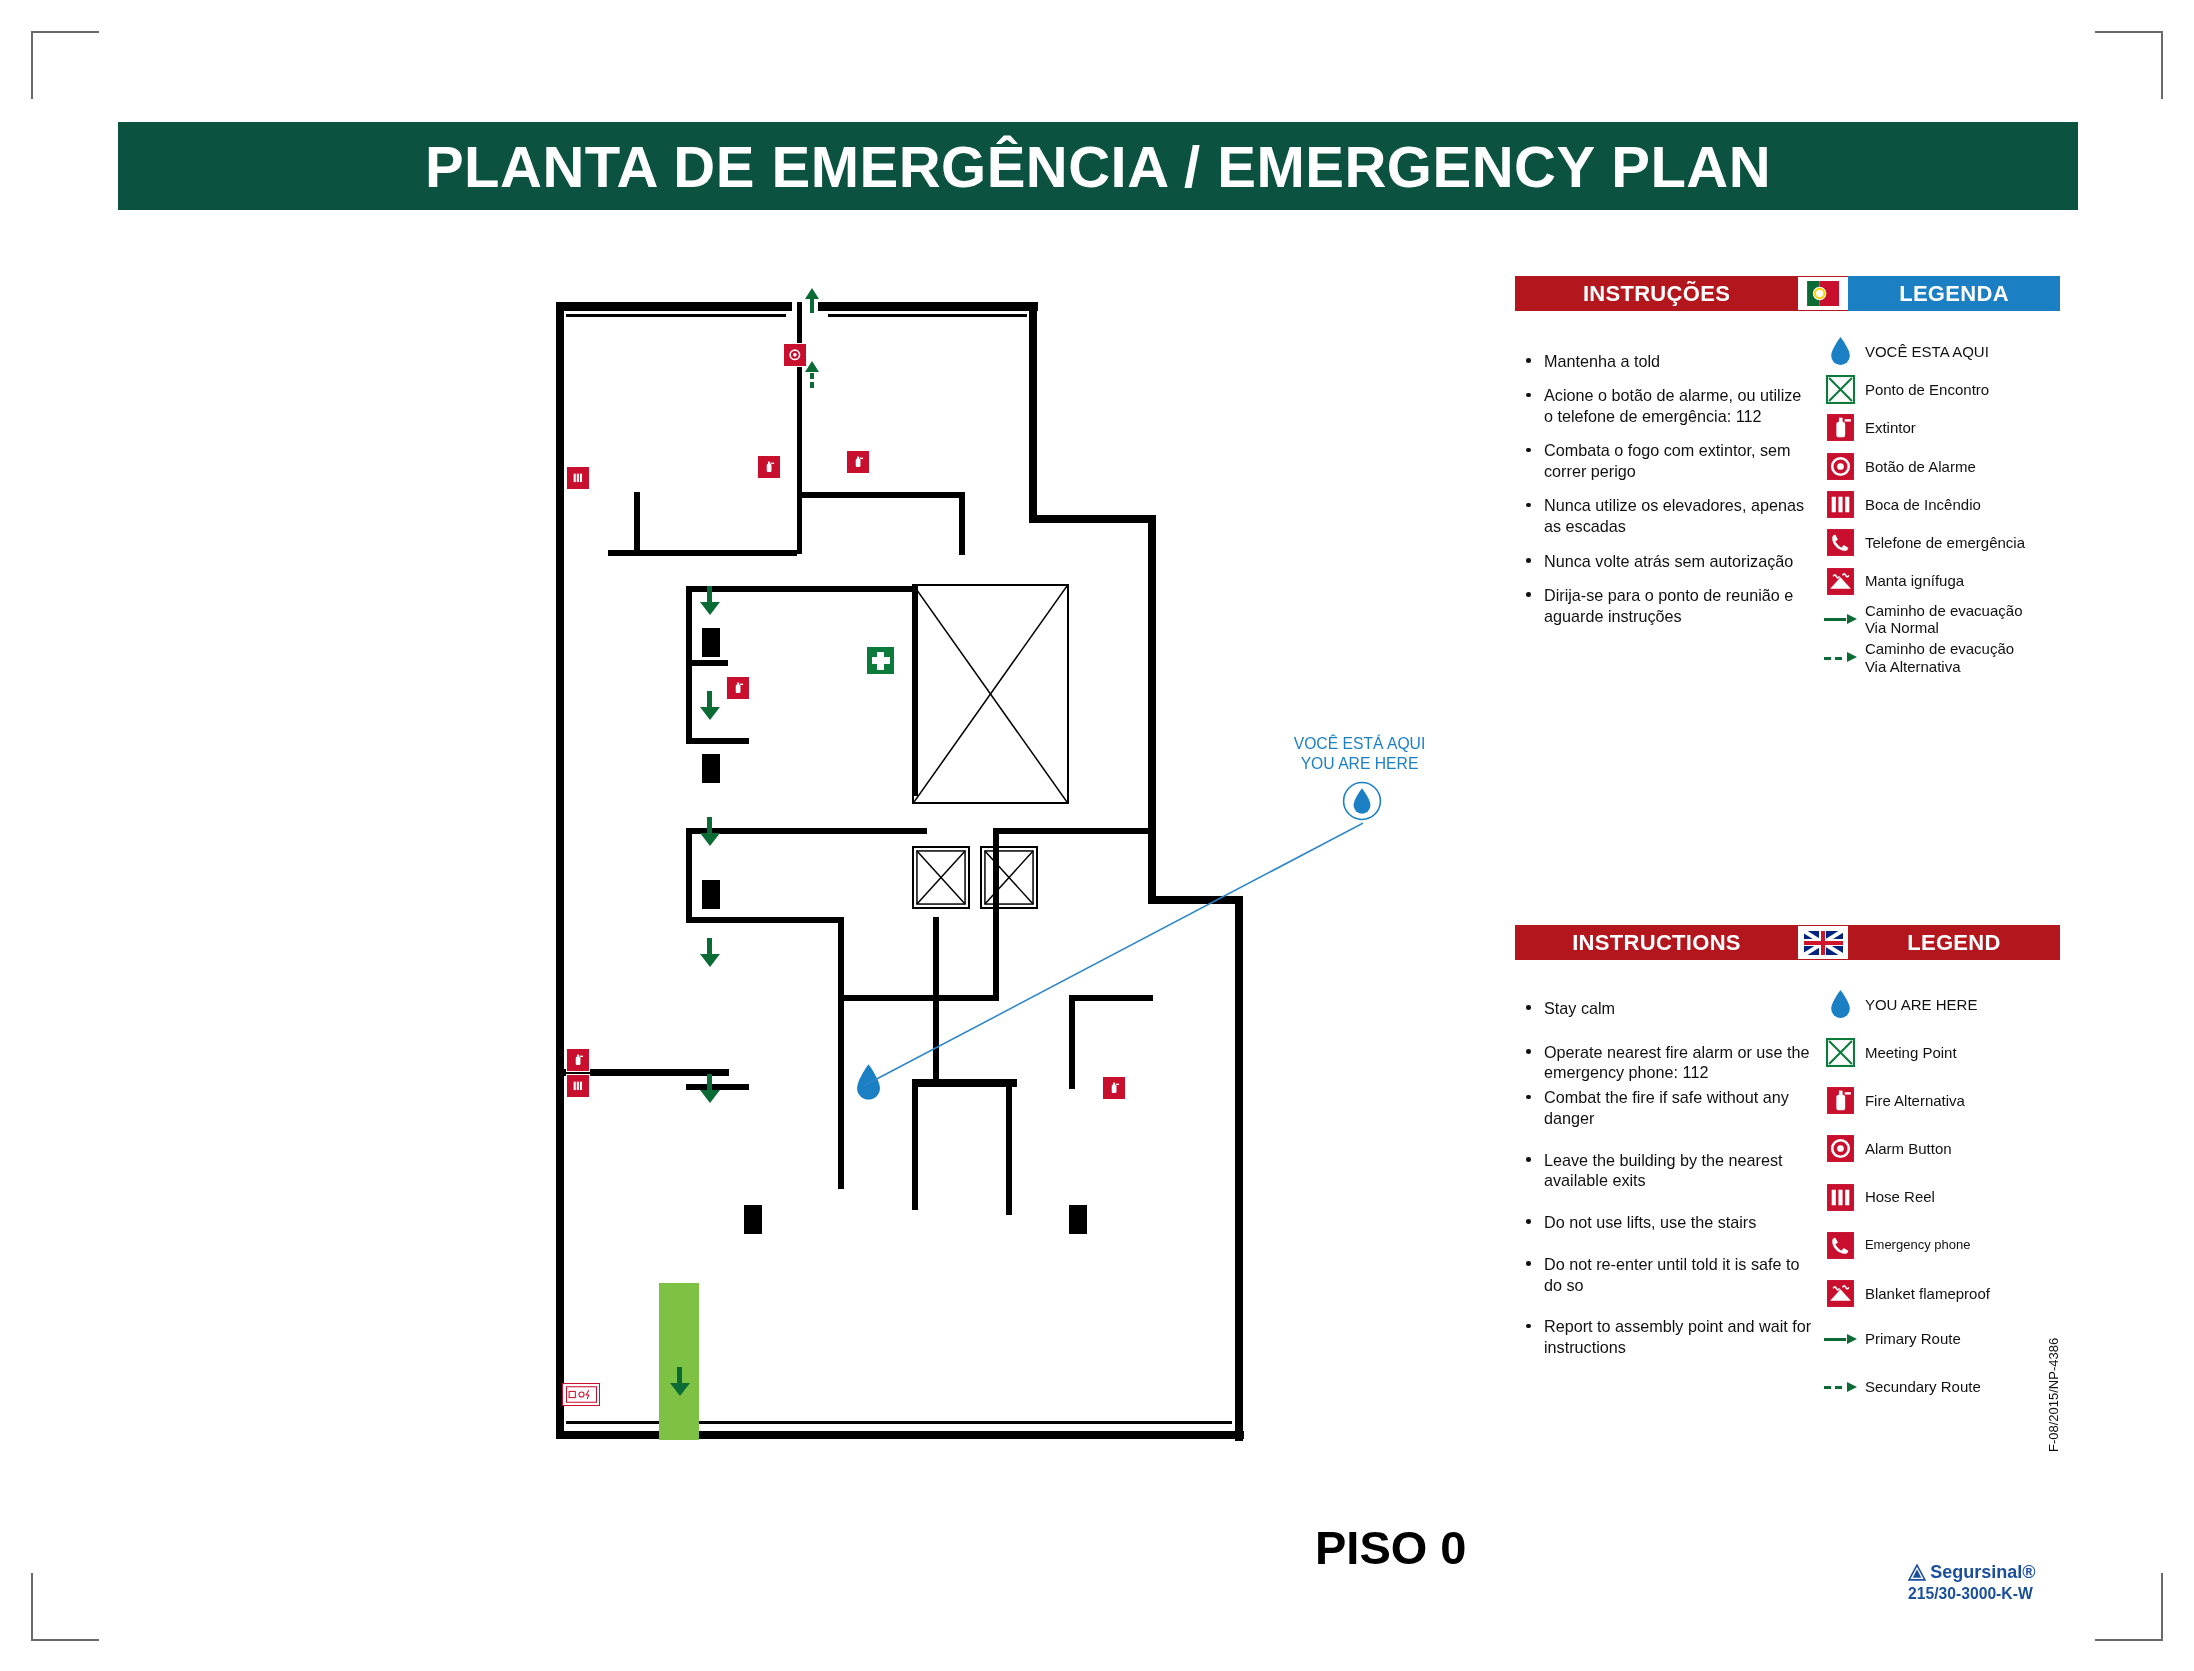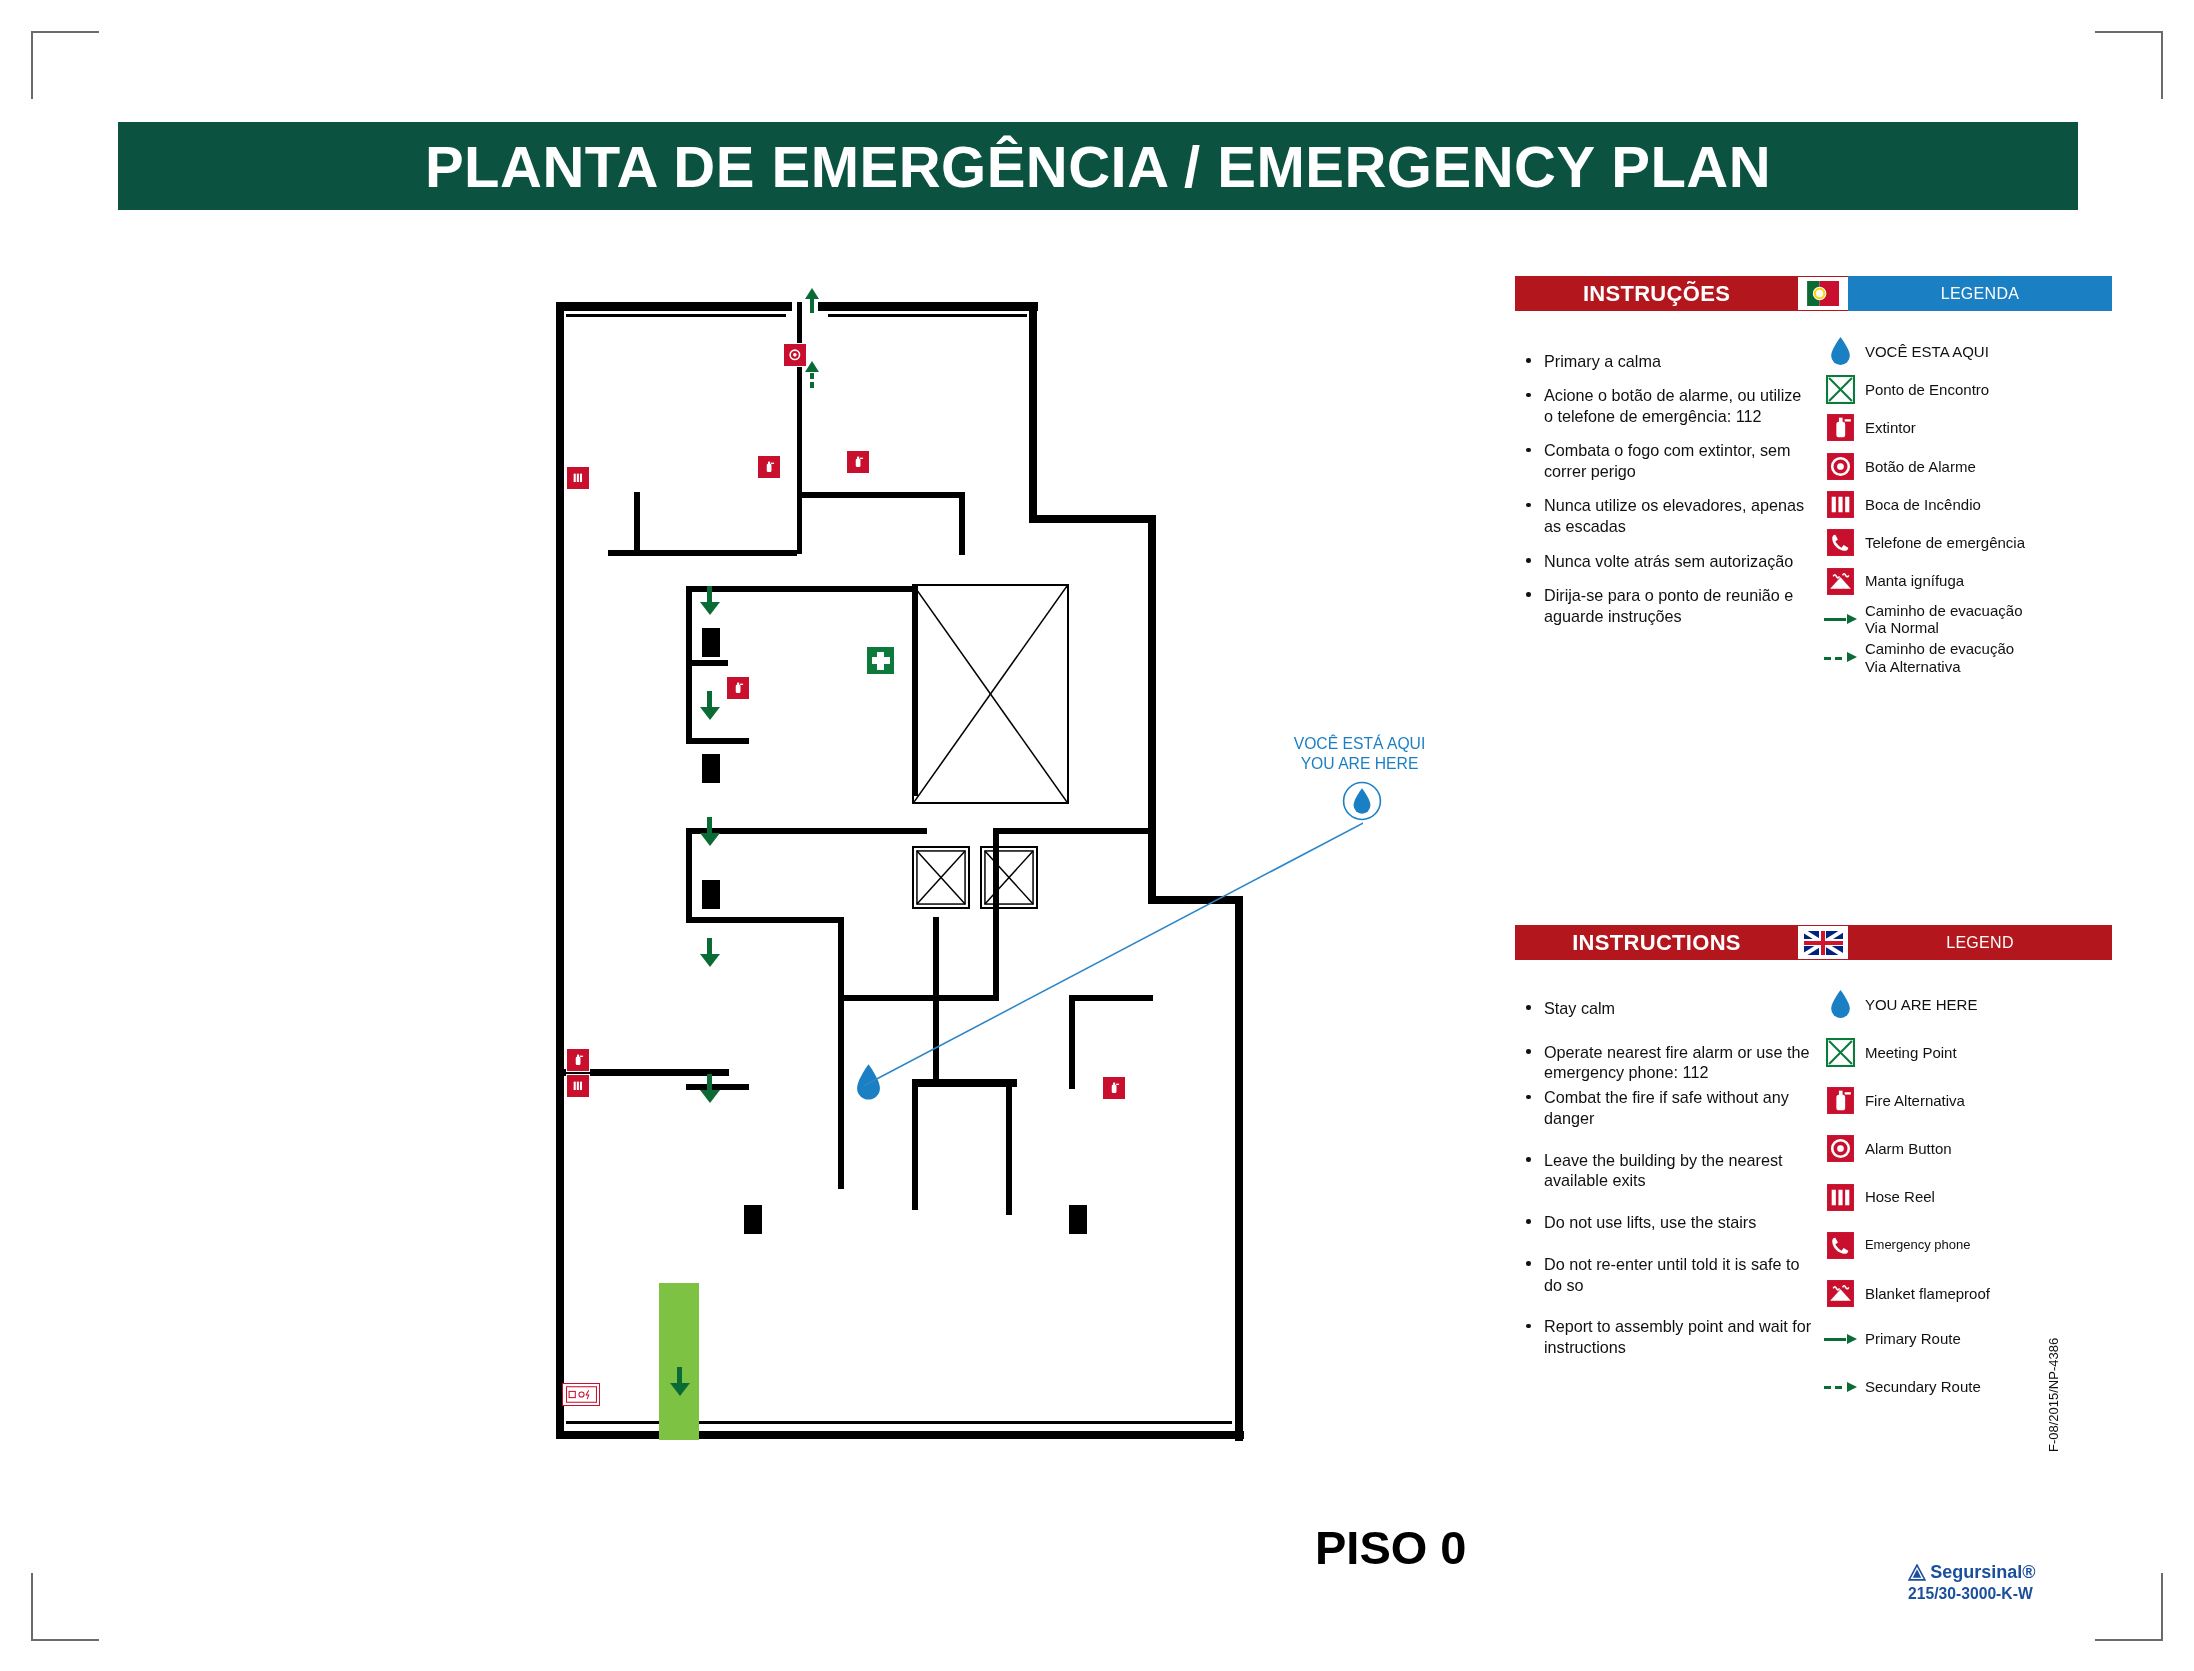--- a/index.html
+++ b/index.html
@@ -159,26 +159,26 @@
     background: #ffffff;
     display: flex;
     align-items: center;
     justify-content: center;
     border-top: 1.6px solid #b3161d;
     border-bottom: 1.6px solid #b3161d;
   }
   .hdr-right {
     background: #1b7fc4;
     color: #fff;
-    font-size: 16px;
-    font-weight: normal;
+    font-size: 22px;
+    font-weight: bold;
     display: flex;
     align-items: center;
     justify-content: center;
-    width: 264px;
+    width: 212px;
     letter-spacing: 0.3px;
   }
   .hdr-right.legend-red { background: #b3161d; }
 
   .instr-list {
     position: absolute;
     width: 293px;
     list-style: none;
     margin: 0;
     padding: 0;
@@ -526,21 +526,21 @@
       <rect x="0" y="0" width="24" height="48" fill="#0b6b35"></rect>
       <rect x="24" y="0" width="38" height="48" fill="#c8102e"></rect>
       <circle cx="24" cy="24" r="12" fill="#ffd400" stroke="#fff" stroke-width="2"></circle>
       <circle cx="24" cy="24" r="7" fill="#fff"></circle>
     </svg>
   </div>
   <div class="hdr-right">LEGENDA</div>
 </div>
 
 <ul class="instr-list" style="left:1520px; top:351px;">
-  <li>Primary a calma</li>
+  <li>Mantenha a told</li>
   <li>Acione o botão de alarme, ou utilize o telefone de emergência: 112</li>
   <li>Combata o fogo com extintor, sem correr perigo</li>
   <li>Nunca utilize os elevadores, apenas as escadas</li>
   <li>Nunca volte atrás sem autorização</li>
   <li>Dirija-se para o ponto de reunião e aguarde instruções</li>
 </ul>
 
 <div class="legend-list" style="left:1824px; top:335px;">
 
   <div class="legend-item">

